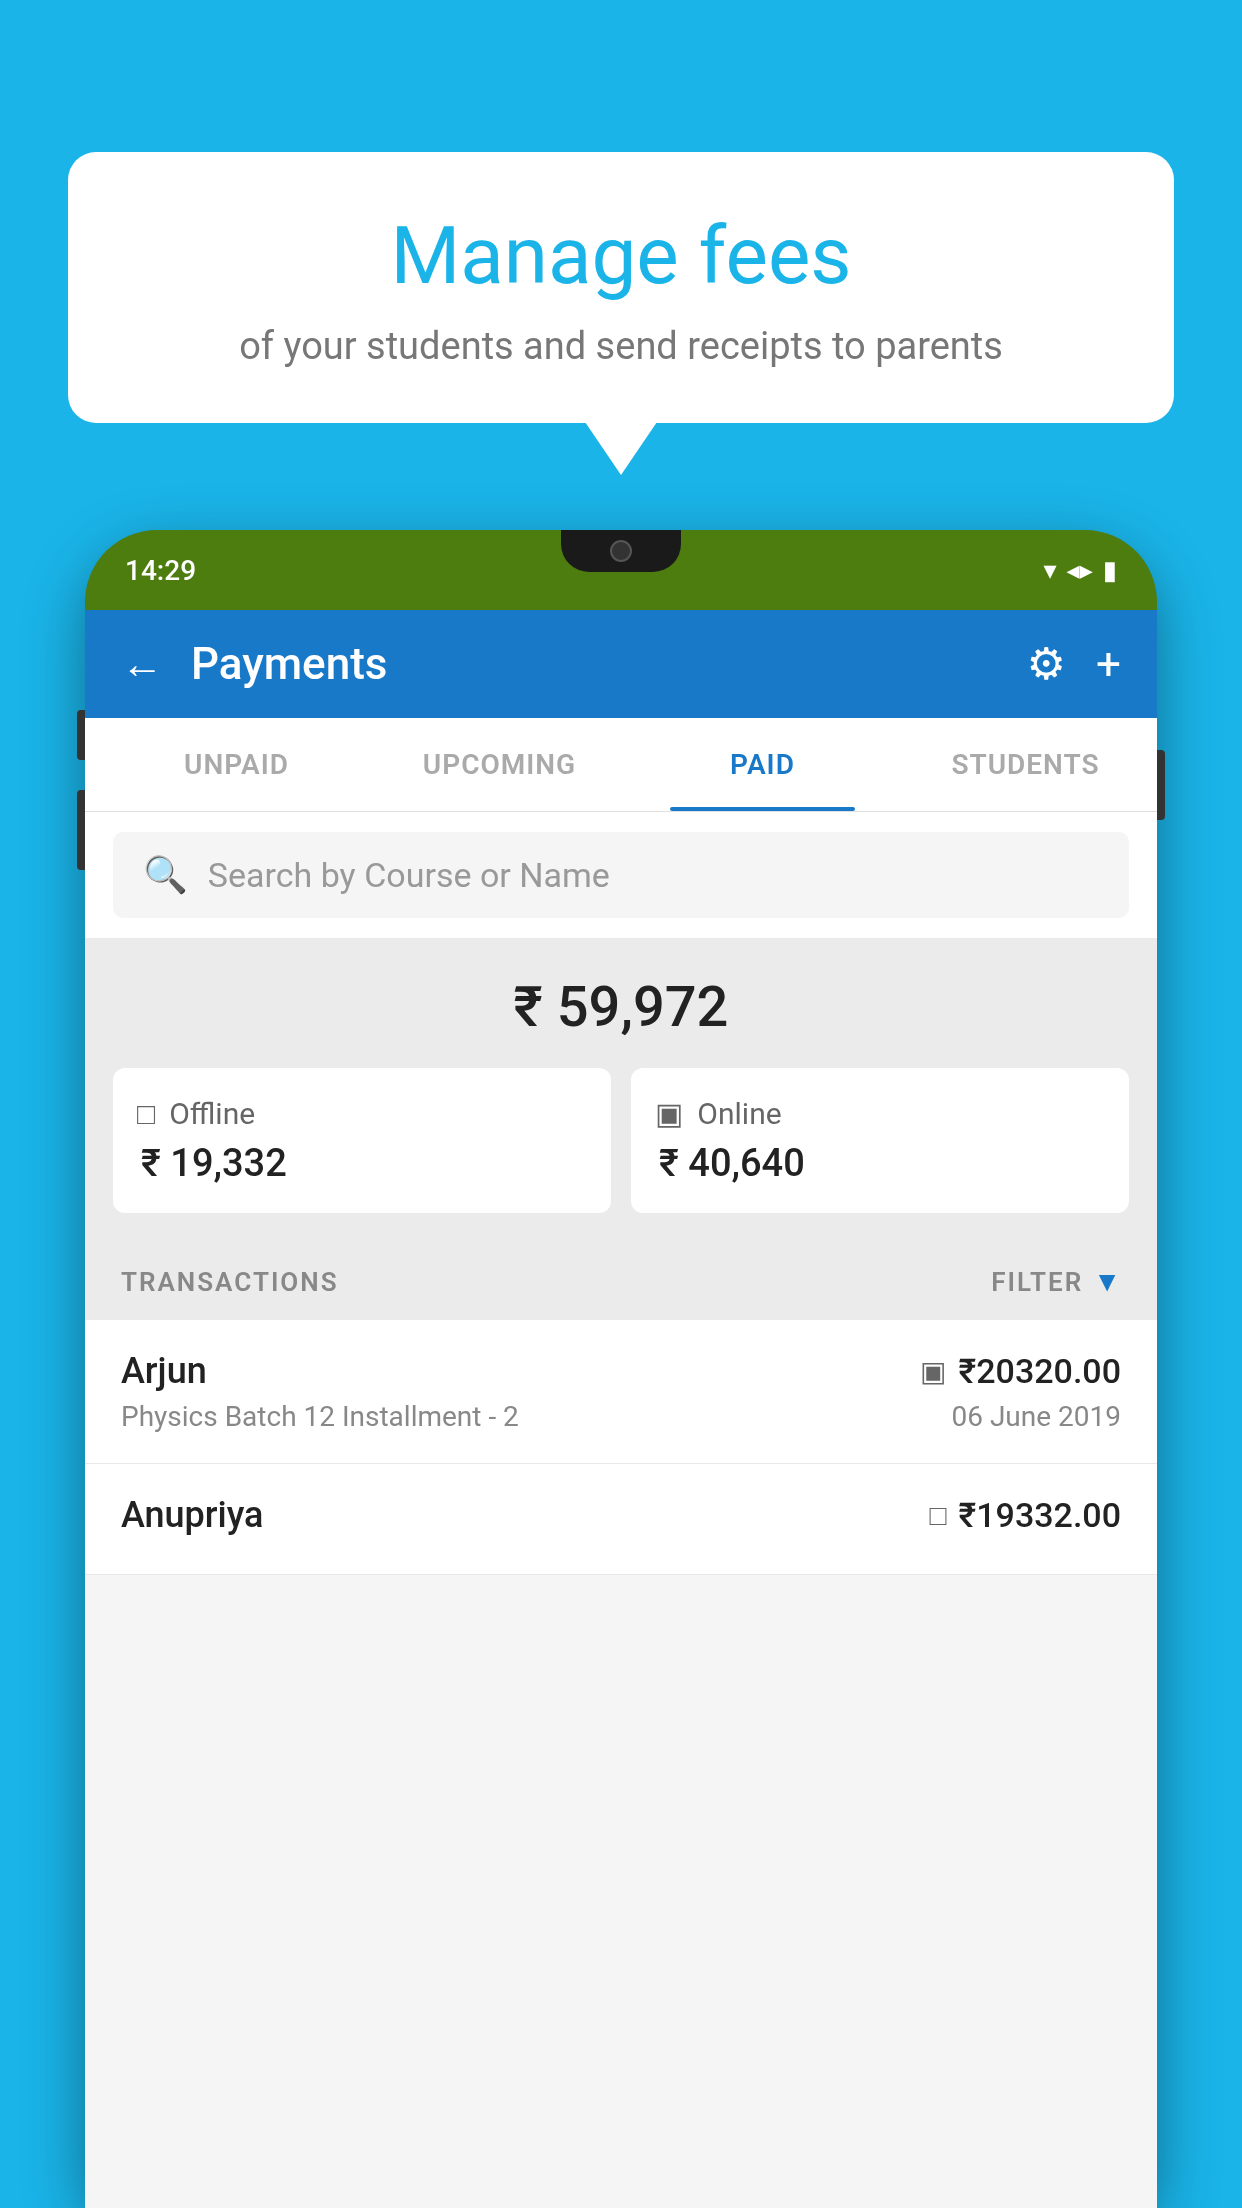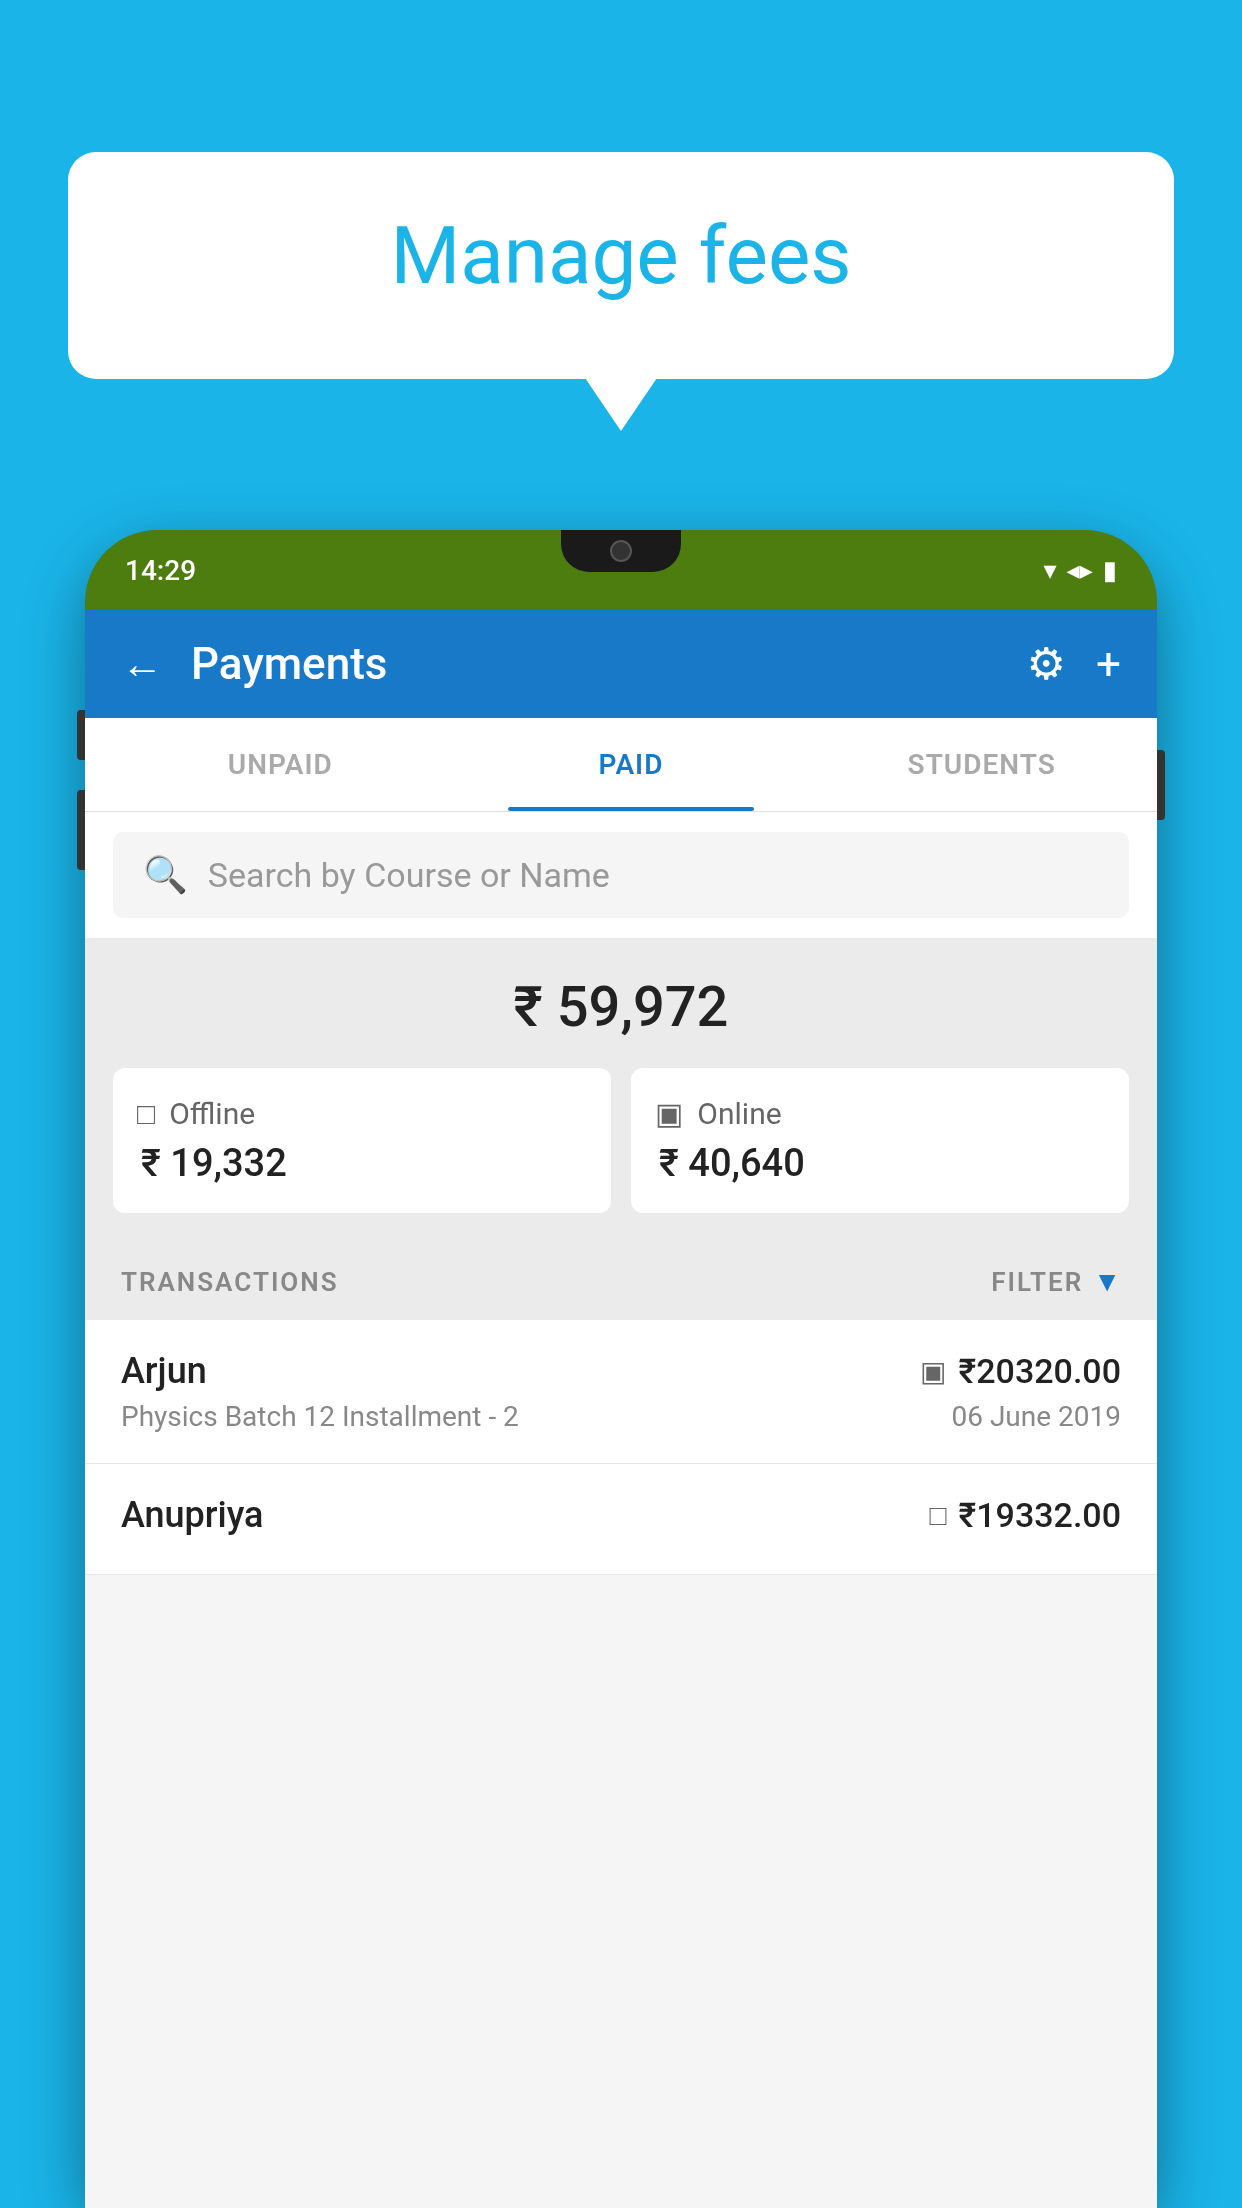--- a/index.html
+++ b/index.html
@@ -358,20 +358,21 @@
       height: 80px;
       background: #333;
       border-radius: 4px 0 0 4px;
     }
   </style>
 </head>
 <body>
 
 <div class="speech-bubble">
   <div class="bubble-title">Manage fees</div>
+  <div class="bubble-subtitle">of your students and send receipts to parents</div>
 </div>
 
 <div class="phone-frame">
 
   <div class="phone-side-btn-right"></div>
   <div class="phone-side-btn-left1"></div>
   <div class="phone-side-btn-left2"></div>
 
   <div class="phone-top-bar">
     <span class="phone-time">14:29</span>
@@ -393,20 +394,21 @@
         <span class="header-title">Payments</span>
       </div>
       <div class="header-right">
         <span class="header-icon">⚙</span>
         <span class="header-icon">+</span>
       </div>
     </div>
 
     <div class="tabs-bar">
       <div class="tab-item">UNPAID</div>
+      <div class="tab-item">UPCOMING</div>
       <div class="tab-item active">PAID</div>
       <div class="tab-item">STUDENTS</div>
     </div>
 
     <div class="search-container">
       <div class="search-box">
         <span class="search-icon-char">🔍</span>
         <span class="search-placeholder">Search by Course or Name</span>
       </div>
     </div>

